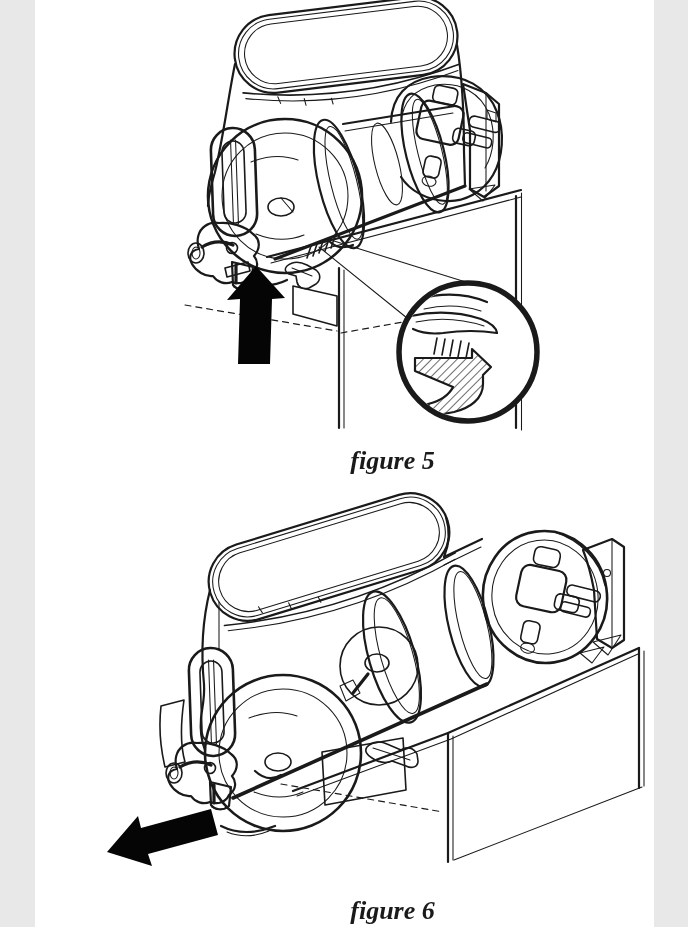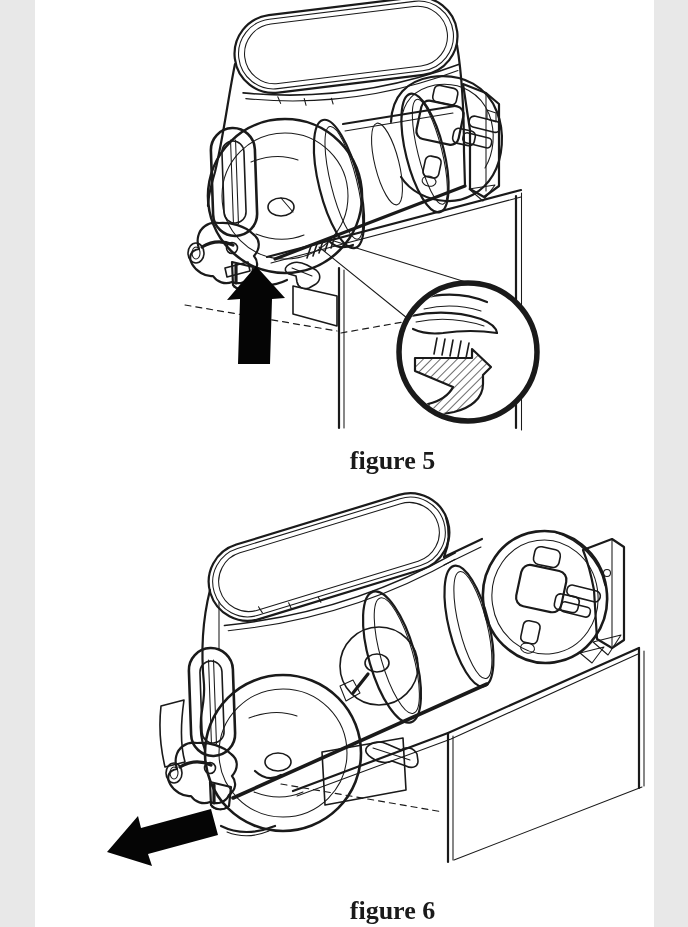--- a/index.html
+++ b/index.html
@@ -1,18 +1,18 @@
 <!DOCTYPE html>
 <html style="--bg: #ffffff; --ink: #1a1a1a; --arrow: #050505;"><head>
 <meta charset="utf-8">
 <style>
   :root { --bg:#ffffff; --ink:#1a1a1a; --arrow:#050505; }
   html,body{margin:0;padding:0;}
   body{background:#e8e8e8;font-family:"Liberation Serif", serif;}
-  .page{position:relative;width:619px;height:927px;background:var(--bg);overflow:hidden;margin:0 auto;}
+  .page{position:relative;width:619px;height:927px;background:var(--bg);overflow:hidden;margin:0 auto;font-style:italic;}
   .fig-svg{position:absolute;left:0;}
   #fig5-svg{top:0;}
   #fig6-svg{top:490px;}
   .caption{position:absolute;left:0;width:688px;text-align:center;padding-left:28px;box-sizing:border-box;
            font-family:"Liberation Serif", serif;font-weight:bold;font-size:26px;color:var(--ink);}
   #caption-5{top:446px;}
   #caption-6{top:896px;}
   
   svg .ln{fill:none;stroke:var(--ink);stroke-width:1.6;stroke-linecap:round;stroke-linejoin:round;}
   svg .thin{stroke-width:1.05;}

